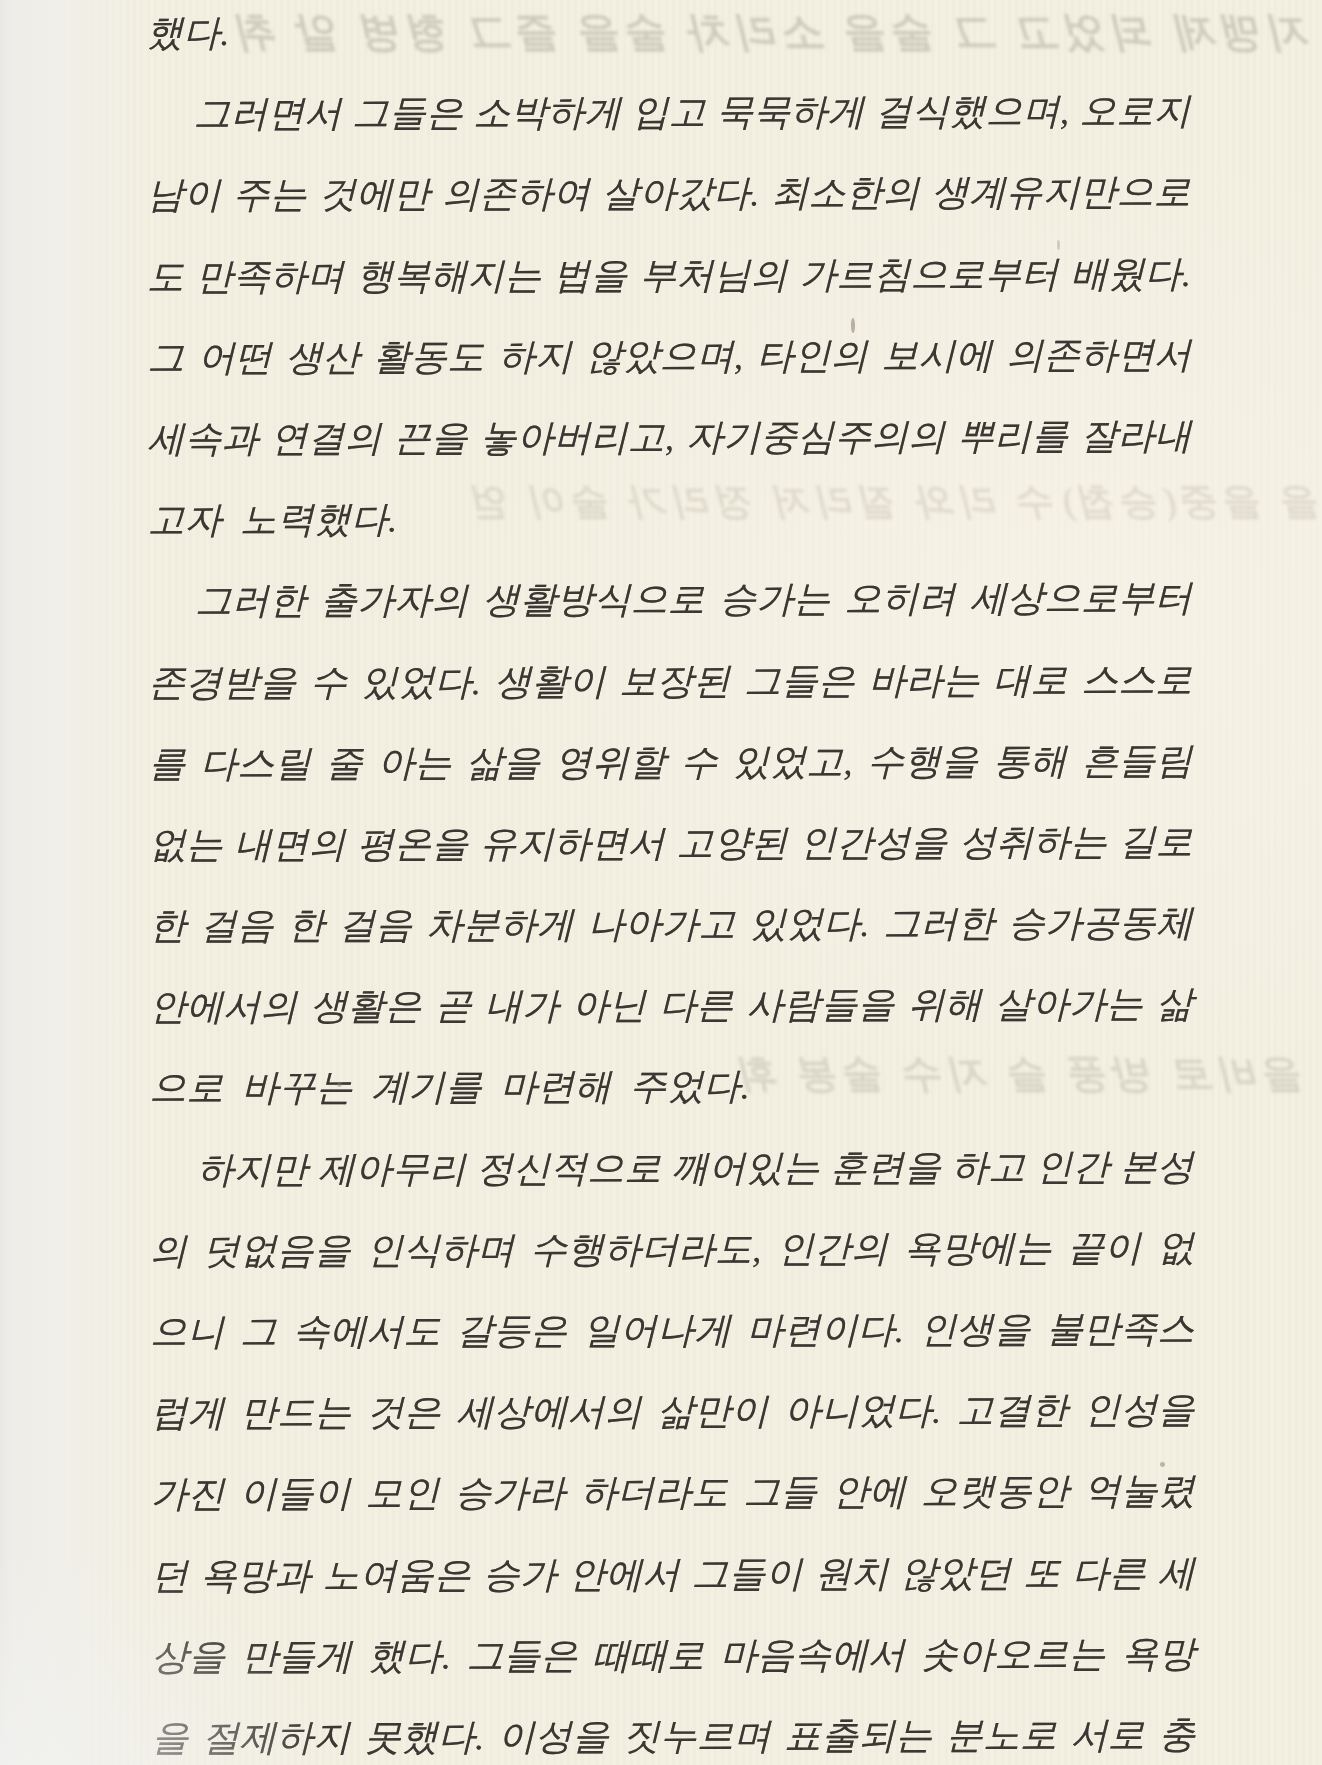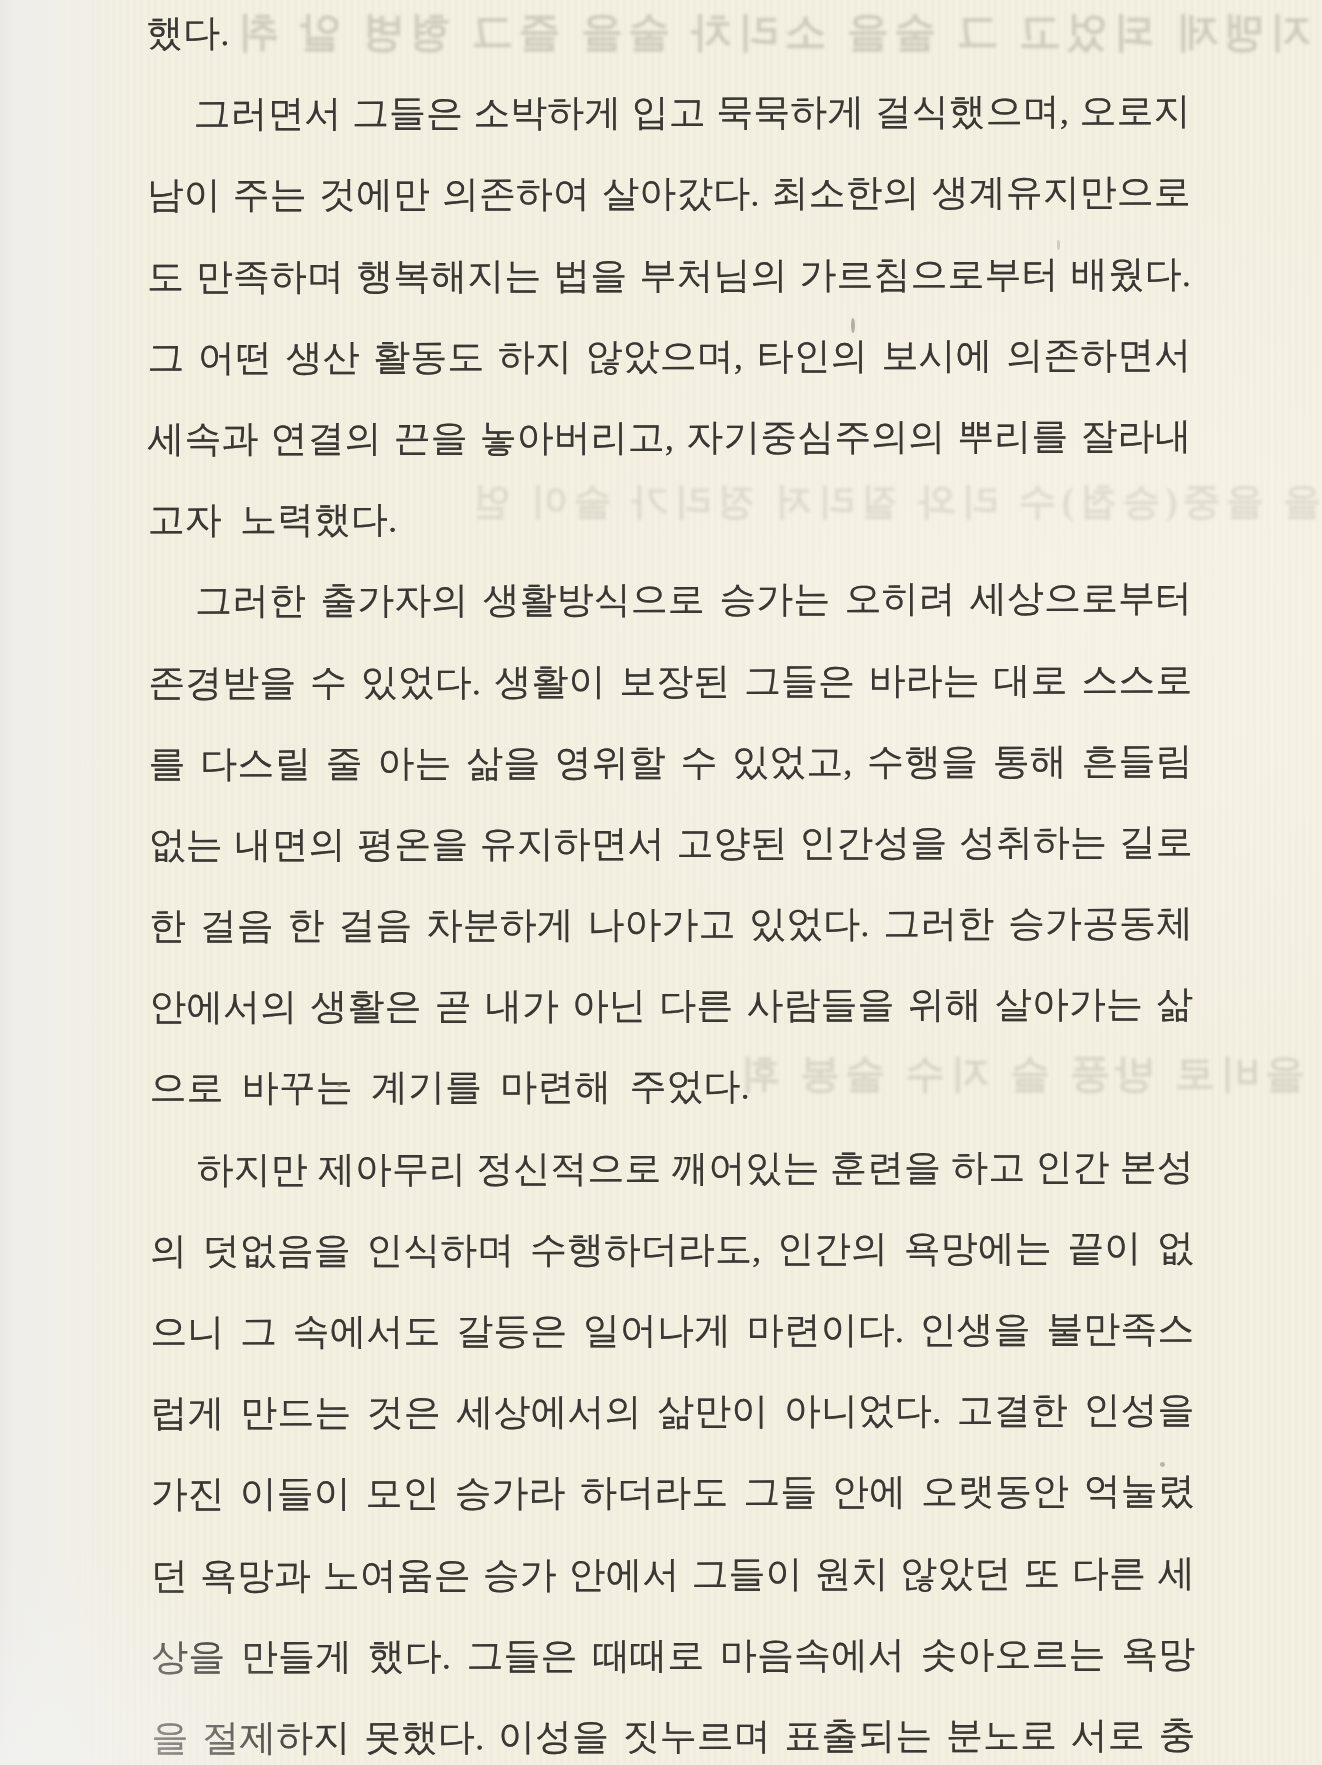--- a/index.html
+++ b/index.html
@@ -2,20 +2,21 @@
 <html><head>
 <meta charset="utf-8">
 <style>
   html,body{margin:0;padding:0;background:#777;}
   .page{
     position:relative;
     width:1322px;height:1765px;
     background:#f3f0e2;
     overflow:hidden;
     font-family:"Liberation Serif", serif;
+    font-style:italic;
   }
   .texture{
     position:absolute;inset:0;pointer-events:none;
     background:
       radial-gradient(ellipse 900px 700px at 82% 35%, rgba(249,243,233,0.55), rgba(249,243,233,0) 70%),
       repeating-linear-gradient(90deg, rgba(120,110,88,0.022) 0 3px, rgba(255,255,255,0.02) 3px 7px);
   }
   .edge-left{
     position:absolute;left:0;top:0;bottom:0;width:150px;pointer-events:none;
     background:linear-gradient(90deg,#e9e8e5 0,#eeedE9 12px,#f0efe9 55px, rgba(243,240,226,0) 140px);

